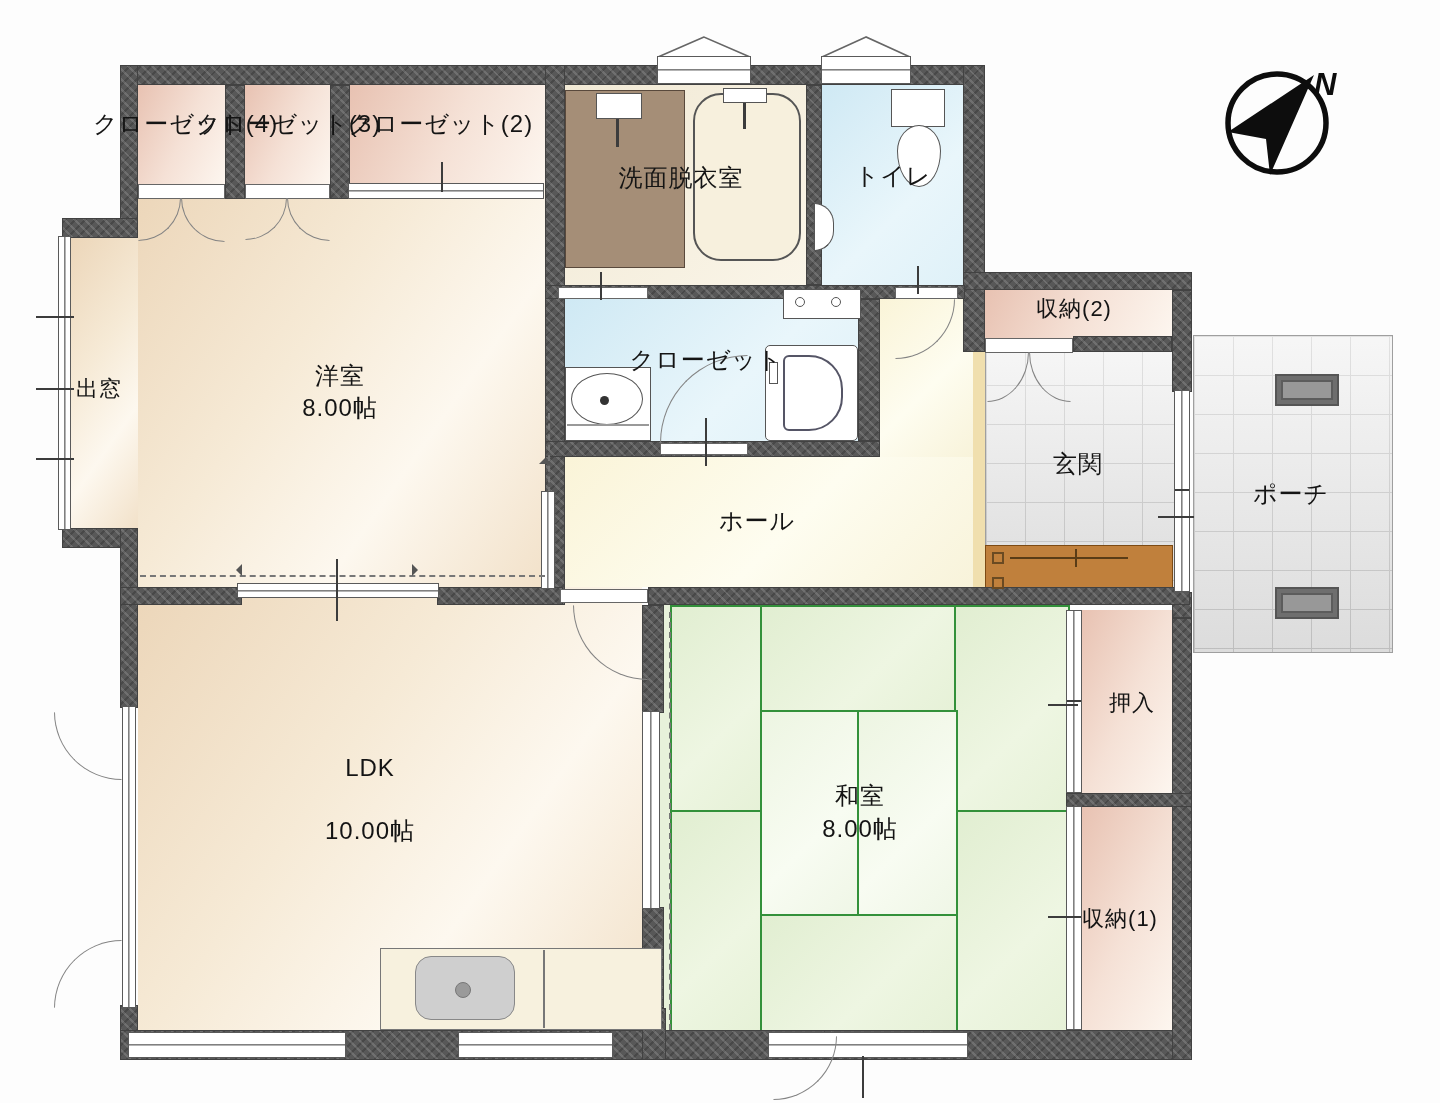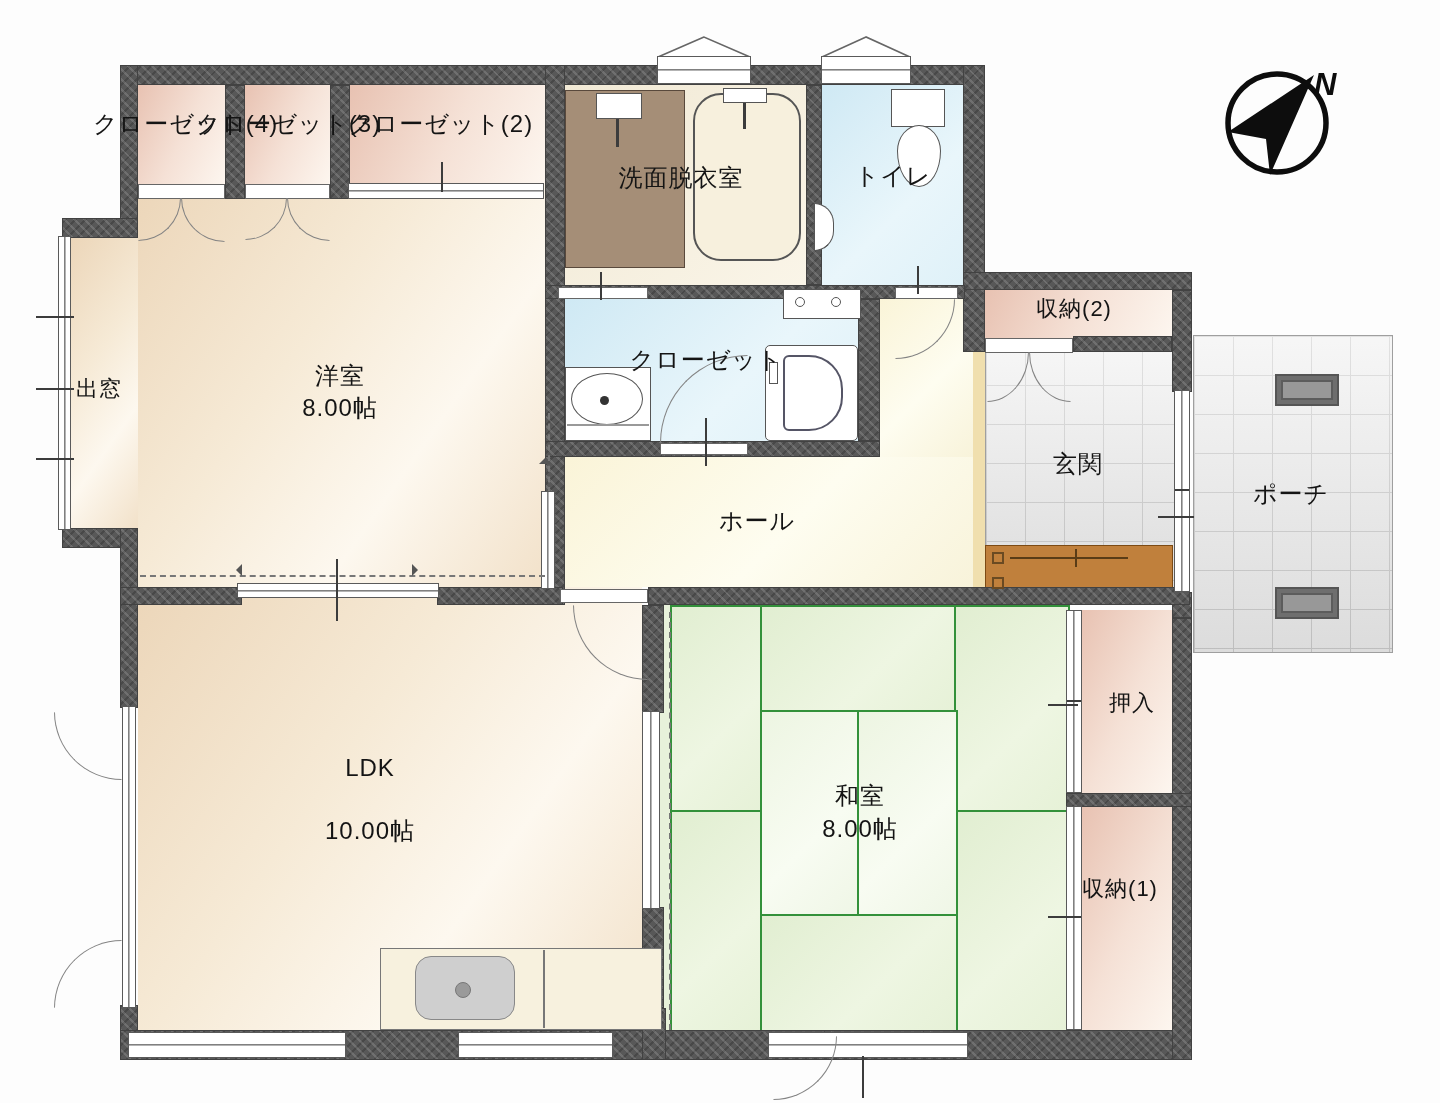--- a/index.html
+++ b/index.html
@@ -235,21 +235,21 @@
   <div class="lbl c" style="left:706px;top:344px">クローゼット</div>
   <div class="lbl c" style="left:757px;top:505px">ホール</div>
   <div class="lbl c sm" style="left:1074px;top:294px">収納(2)</div>
   <div class="lbl c" style="left:1078px;top:448px">玄関</div>
   <div class="lbl c" style="left:1291px;top:478px">ポーチ</div>
   <div class="lbl c" style="left:370px;top:754px">LDK</div>
   <div class="lbl c" style="left:370px;top:815px">10.00帖</div>
   <div class="lbl c" style="left:860px;top:780px">和室</div>
   <div class="lbl c" style="left:860px;top:813px">8.00帖</div>
   <div class="lbl c sm" style="left:1132px;top:688px">押入</div>
-  <div class="lbl c sm" style="left:1120px;top:874px">収納(1)</div>
+  <div class="lbl c sm" style="left:1120px;top:904px">収納(1)</div>
 
   <svg class="abs" style="left:1215px;top:55px" width="130" height="125">
     <circle cx="62" cy="68" r="49" fill="none" stroke="#0d0d0d" stroke-width="5.5"></circle>
     <polygon points="99,20 13,77 51,84 55,120" fill="#0d0d0d"></polygon>
     <text x="99" y="40" font-size="31" font-weight="bold" font-style="italic" font-family="Liberation Sans, DejaVu Sans, sans-serif" fill="#0d0d0d">N</text>
   </svg>
 
 </div>
 
 </body></html>

